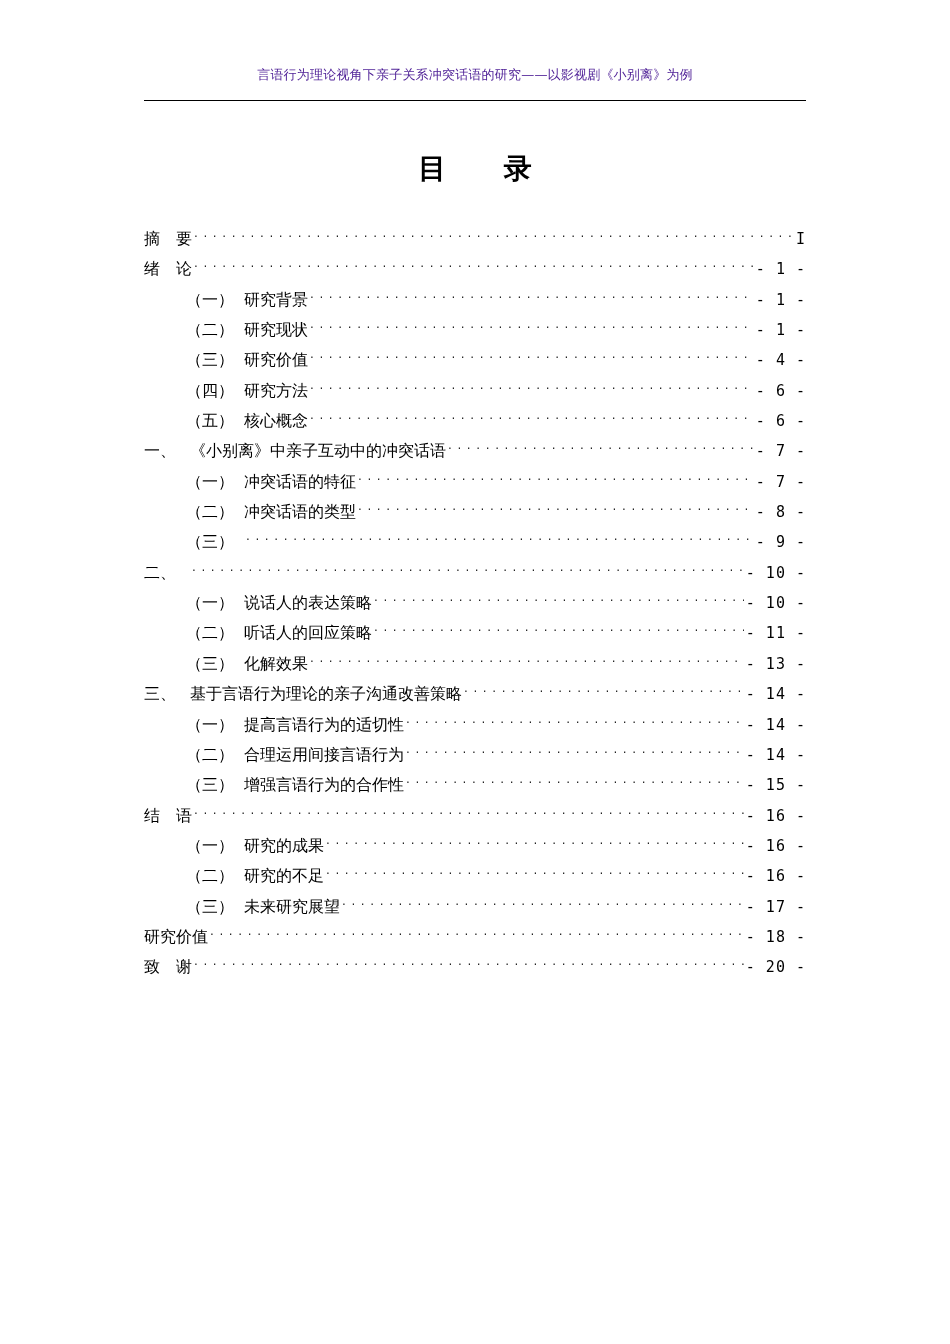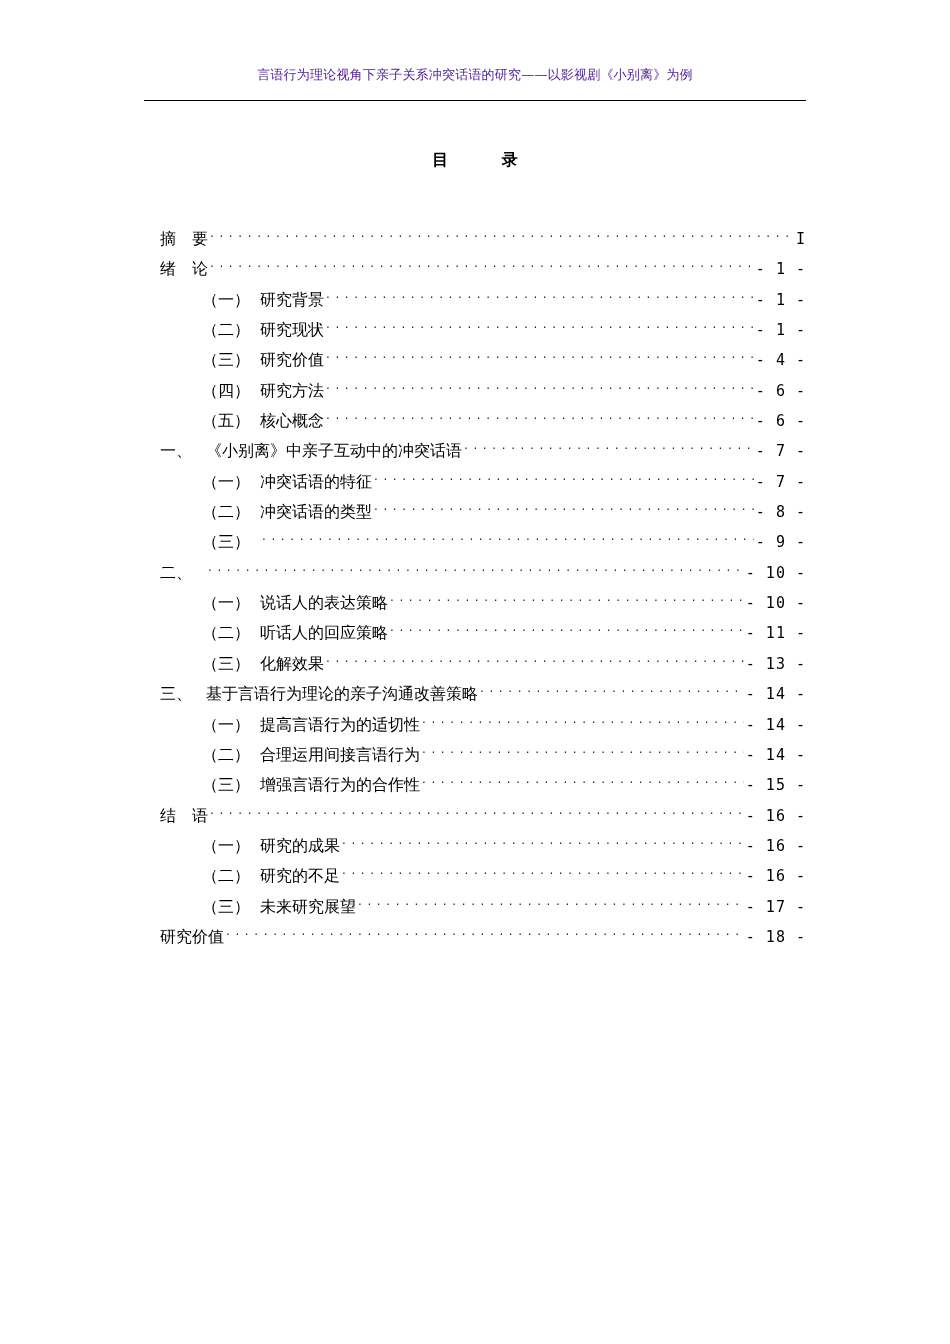--- a/index.html
+++ b/index.html
@@ -33,42 +33,41 @@
       top: 100px;
       height: 0;
       border-top: 1.3px solid #000;
     }
     .toc-title {
       position: absolute;
       left: 144px;
       width: 662px;
       top: 150px;
       text-align: center;
-      font-size: 16px;
+      font-size: 28px;
       font-weight: bold;
       letter-spacing: 24px;
       text-indent: 24px;
     }
     .toc-list {
       position: absolute;
       left: 144px;
       width: 662px;
       top: 214px;
       margin: 0;
       padding: 0;
       list-style: none;
     }
     .toc-row {
       display: flex;
       align-items: baseline;
       height: 30.35px;
       font-size: 16px;
       line-height: 30px;
       white-space: nowrap;
-      margin-left: 16px;
     }
     .toc-row.level-2 {
       padding-left: 42px;
     }
     .toc-num {
       flex: 0 0 auto;
     }
     .level-1 .toc-num { margin-right: 14px; }
     .level-2 .toc-num { margin-right: 10px; }
     .toc-label {
@@ -244,13 +243,19 @@
     <span class="toc-label">未来研究展望</span>
     <span class="toc-leader"></span>
     <span class="toc-page">- 17 -</span>
   </li>
     <li class="toc-row level-1">
 
     <span class="toc-label">研究价值</span>
     <span class="toc-leader"></span>
     <span class="toc-page">- 18 -</span>
   </li>
+    <li class="toc-row level-1">
+
+    <span class="toc-label">致　谢</span>
+    <span class="toc-leader"></span>
+    <span class="toc-page">- 20 -</span>
+  </li>
   </ul>
 
 </body></html>

